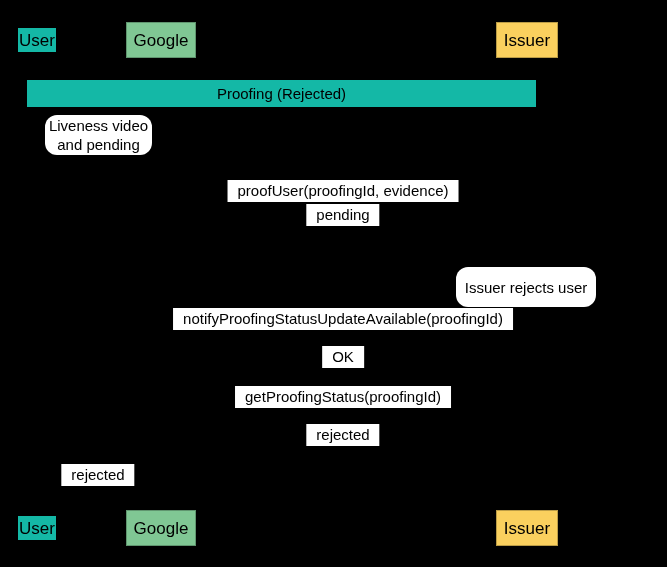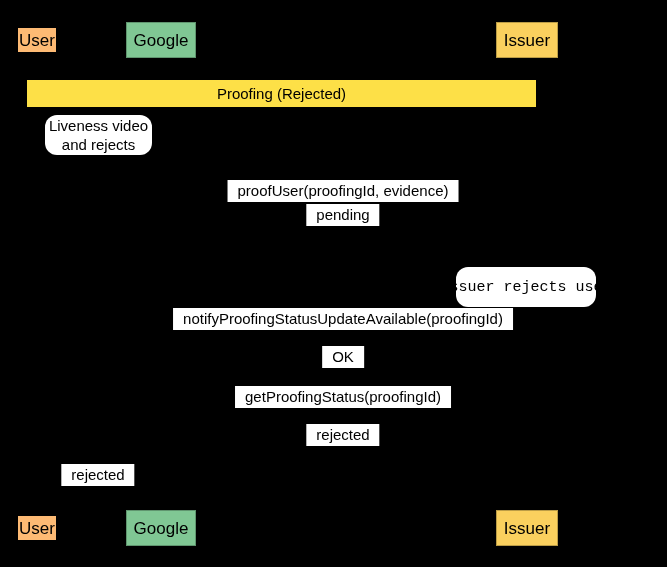--- a/index.html
+++ b/index.html
@@ -24,21 +24,21 @@
     box-sizing: border-box;
     display: flex;
     align-items: center;
     justify-content: center;
     font-size: 17px;
     line-height: 1;
     color: #000000;
     white-space: nowrap;
   }
   .participant.plain {
-    background: #fdba74;
+    background: #14b8a6;
     padding: 2px 1px;
   }
   .participant.boxed {
     border: 1px solid rgba(0,0,0,0.25);
     text-align: center;
   }
   
   .group-bar {
     position: absolute;
     box-sizing: border-box;
@@ -107,40 +107,40 @@
   </div>
 
   <div class="participant boxed" style="left:126px; top:22px; width:70px; height:36px; background:#80c794;">
     <span>Google</span>
   </div>
 
   <div class="participant boxed" style="left:496px; top:22px; width:62px; height:36px; background:#fad05e;">
     <span>Issuer</span>
   </div>
 
-  <div class="group-bar" style="left:27px; top:80px; width:509px; height:27px; background:#fde047;">
+  <div class="group-bar" style="left:27px; top:80px; width:509px; height:27px; background:#14b8a6;">
     <span>Proofing (Rejected)</span>
   </div>
 
   <div class="note" style="left:45px; top:115px; width:107px; height:40px;">
     <span>Liveness video</span>
-    <span>and rejects</span>
+    <span>and pending</span>
   </div>
 
   <div class="message" style="left:343px; top:180px;">
     <span>proofUser(proofingId, evidence)</span>
   </div>
   <div class="arrow" style="left:161px; top:208px; width:365px;"></div>
 
   <div class="message" style="left:343px; top:204px;">
     <span>pending</span>
   </div>
   <div class="arrow" style="left:161px; top:248px; width:365px;"></div>
 
-  <div class="note" style="left:456px; top:267px; width:140px; height:40px;font-family:Liberation Mono, monospace;">
+  <div class="note" style="left:456px; top:267px; width:140px; height:40px;">
     <span>Issuer rejects user</span>
   </div>
 
   <div class="message" style="left:343px; top:308px;">
     <span>notifyProofingStatusUpdateAvailable(proofingId)</span>
   </div>
   <div class="arrow" style="left:161px; top:336px; width:365px;"></div>
 
   <div class="message" style="left:343px; top:346px;">
     <span>OK</span>

